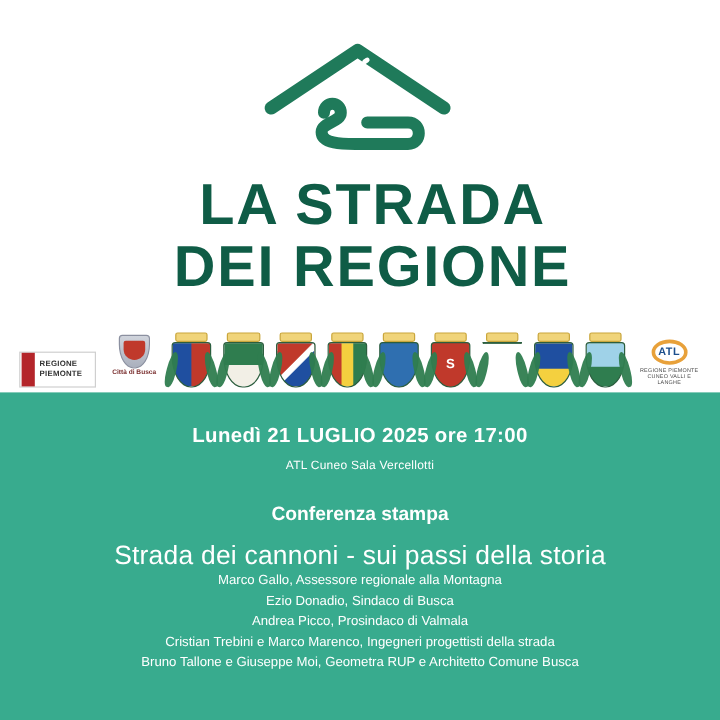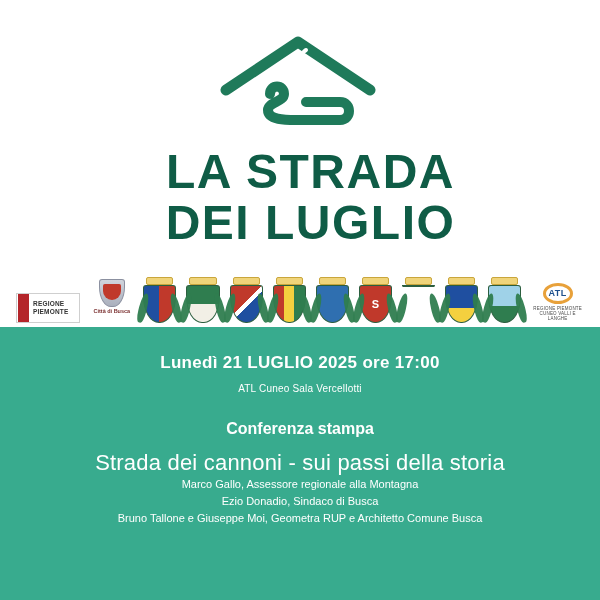--- a/index.html
+++ b/index.html
@@ -172,21 +172,21 @@
     <div class="logo-wrap">
       <svg class="logo-svg" width="180" height="108" viewBox="0 0 180 108">
         <path d="M16 62 L88 14 L160 62" fill="none" stroke="#1f7a5a" stroke-width="11" stroke-linecap="round" stroke-linejoin="round"></path>
         <path d="M62 46 L96 22" fill="none" stroke="#ffffff" stroke-width="4" stroke-linecap="round" stroke-dasharray="7 6"></path>
         <path d="M60 66 C60 56, 74 56, 74 66 C74 74, 58 74, 58 82 C58 92, 76 92, 86 92 L130 92 C142 92, 142 74, 130 74 L96 74" fill="none" stroke="#1f7a5a" stroke-width="10" stroke-linecap="round" stroke-linejoin="round"></path>
       </svg>
     </div>
 
     <div class="title-block">
       <div class="title-line">LA STRADA</div>
-      <div class="title-line">DEI LUGLIO</div>
+      <div class="title-line">DEI REGIONE</div>
     </div>
 
     <div class="crests">
 
       <div class="crest crest-regione">
         <div class="rp-bar"></div>
         <div class="rp-txt">
           <div>REGIONE</div>
           <div>PIEMONTE</div>
         </div>
@@ -278,18 +278,20 @@
 
   <div class="green">
     <div class="date-line">Lunedì 21 LUGLIO 2025 ore 17:00</div>
     <div class="venue-line">ATL Cuneo Sala Vercellotti</div>
     <div class="press-line">Conferenza stampa</div>
     <div class="subject-line">Strada dei cannoni - sui passi della storia</div>
 
     <div class="people">
       <div>Marco Gallo, Assessore regionale alla Montagna</div>
       <div>Ezio Donadio, Sindaco di Busca</div>
+      <div>Andrea Picco, Prosindaco di Valmala</div>
+      <div>Cristian Trebini e Marco Marenco, Ingegneri progettisti della strada</div>
       <div>Bruno Tallone e Giuseppe Moi, Geometra RUP e Architetto Comune Busca</div>
     </div>
 
   </div>
 
 </div>
 
 </body></html>

